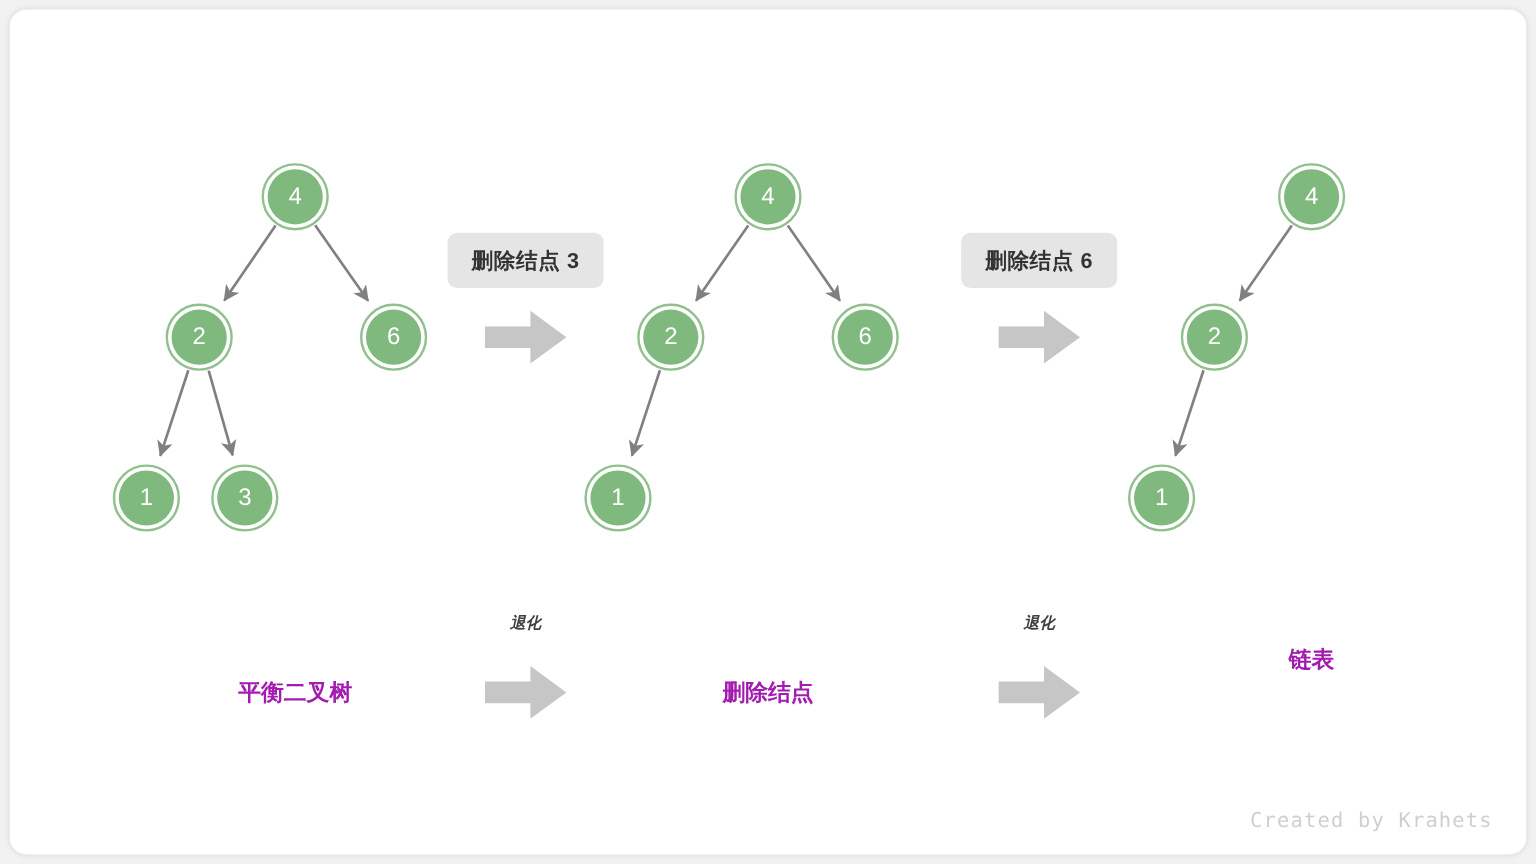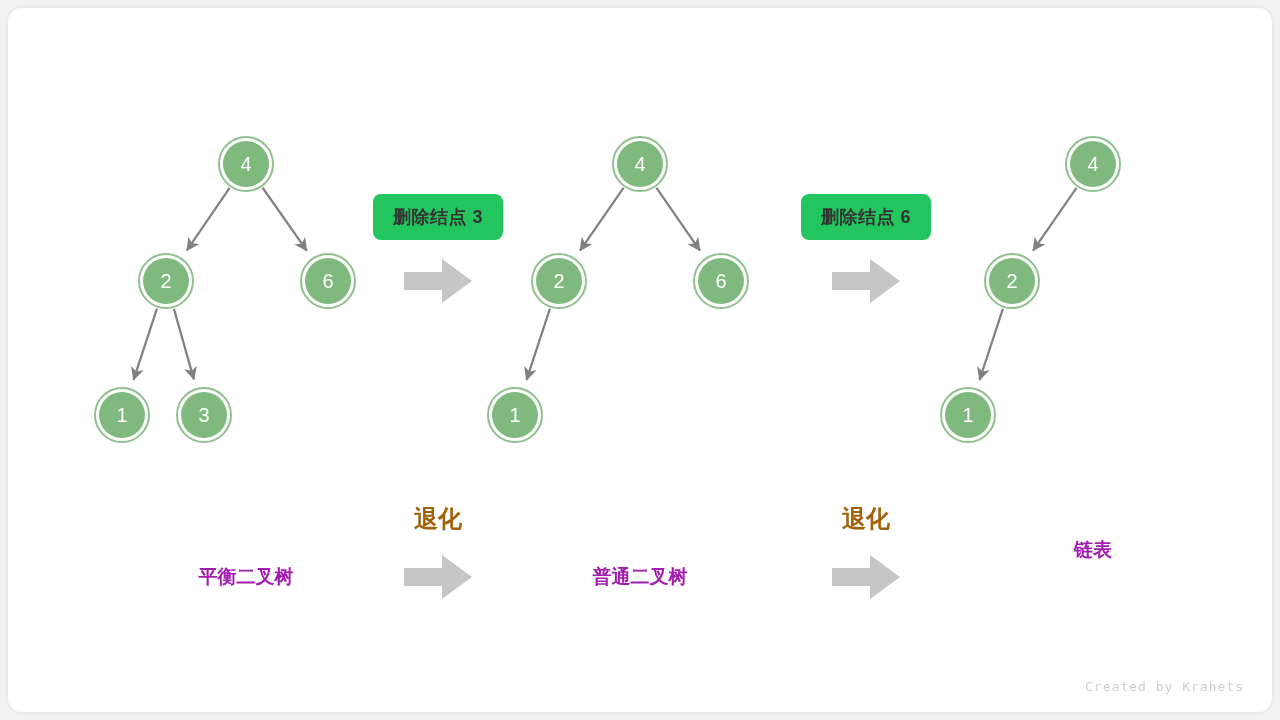--- a/index.html
+++ b/index.html
@@ -59,21 +59,21 @@
   }
   .node .val {
     color: #ffffff;
     font-size: 20px;
     font-weight: 400;
     line-height: 1;
     font-family: "Liberation Sans", "DejaVu Sans", sans-serif;
   }
   .chip {
     position: absolute;
-    background: #22c55e;
+    background: #e5e5e5;
     border-radius: 8px;
     height: 46px;
     display: flex;
     align-items: center;
     justify-content: center;
     padding: 0 20px;
     box-sizing: border-box;
     transform: translate(-50%, -50%);
   }
   .chip .chip-text {
@@ -91,31 +91,32 @@
     position: absolute;
     transform: translate(-50%, -50%);
     font-size: 19px;
     font-weight: bold;
     color: #a21caf;
     white-space: nowrap;
   }
   .smalllabel {
     position: absolute;
     transform: translate(-50%, -50%);
-    font-size: 24px;
+    font-size: 13px;
     font-weight: bold;
-    color: #a16207;
+    color: #404040;
     white-space: nowrap;
+    font-style: italic;
   }
   .watermark {
     position: absolute;
     right: 28px;
     bottom: 18px;
     font-family: "DejaVu Sans Mono", "Liberation Mono", monospace;
-    font-size: 13px;
+    font-size: 17px;
     color: #cfcfcf;
     letter-spacing: 1px;
   }
 </style>
 </head>
 <body>
 
 <div id="card">
   <div class="stage">
 
@@ -222,19 +223,19 @@
     <div id="bottom-layer">
         <div class="blockarrow" style="left: 430px; top: 569px; width: 68px; height: 48px;"><svg width="68" height="48" viewBox="0 0 68 48">
             <path d="M0,15 L38,15 L38,2 L68,24 L38,46 L38,33 L0,33 Z" fill="#c6c6c6"></path>
           </svg></div>
         <div class="blockarrow" style="left: 858px; top: 569px; width: 68px; height: 48px;"><svg width="68" height="48" viewBox="0 0 68 48">
             <path d="M0,15 L38,15 L38,2 L68,24 L38,46 L38,33 L0,33 Z" fill="#c6c6c6"></path>
           </svg></div>
         <div class="smalllabel" style="left: 430px; top: 511px;">退化</div>
         <div class="smalllabel" style="left: 858px; top: 511px;">退化</div>
         <div class="caption" style="left: 238px; top: 569px;">平衡二叉树</div>
-        <div class="caption" style="left: 632px; top: 569px;">普通二叉树</div>
+        <div class="caption" style="left: 632px; top: 569px;">删除结点</div>
         <div class="caption" style="left: 1085px; top: 542px;">链表</div>
       </div>
 
     <div class="watermark">Created by Krahets</div>
   </div>
 </div>
 
 </body></html>

